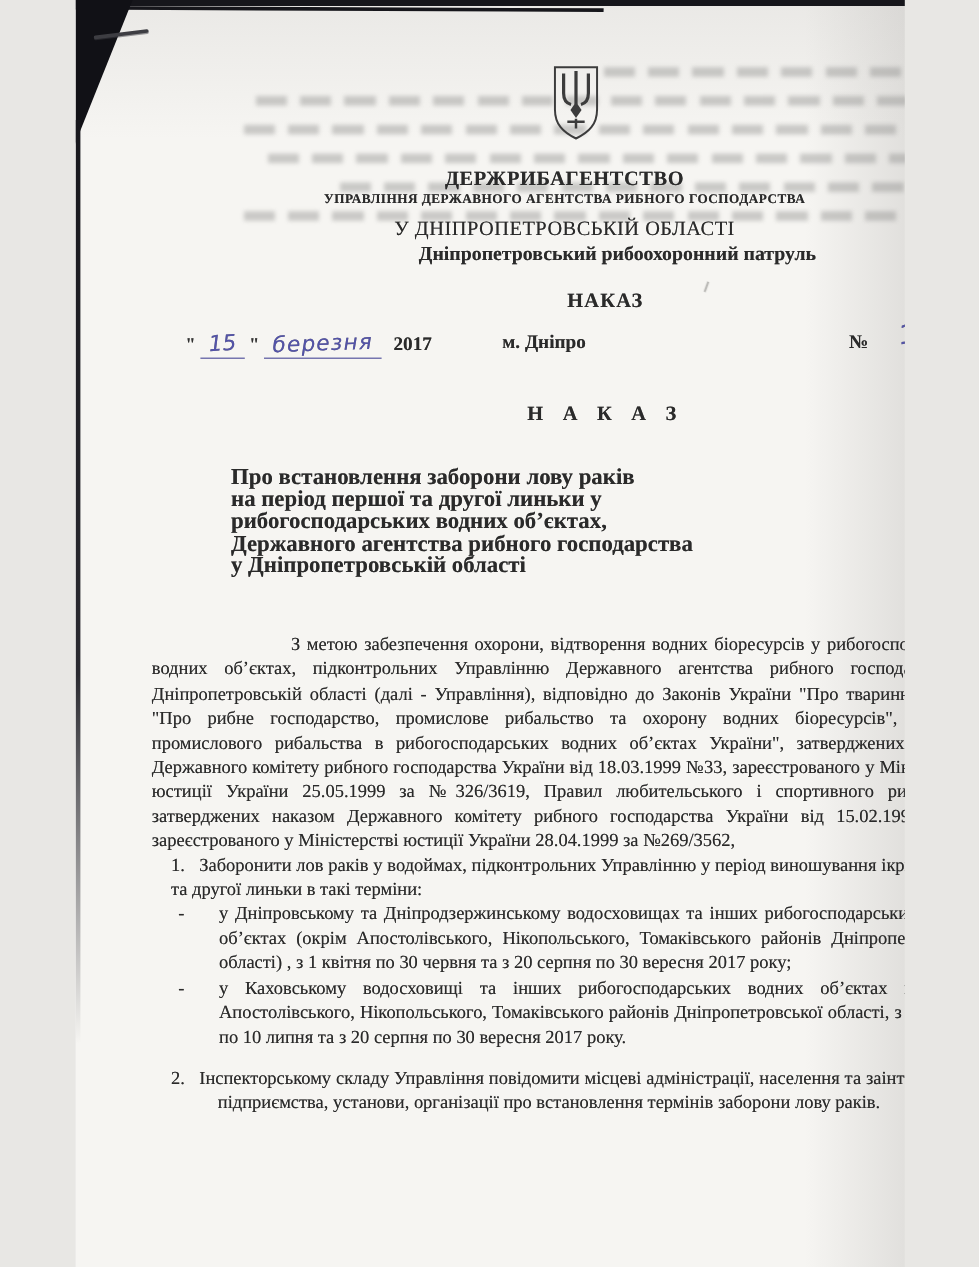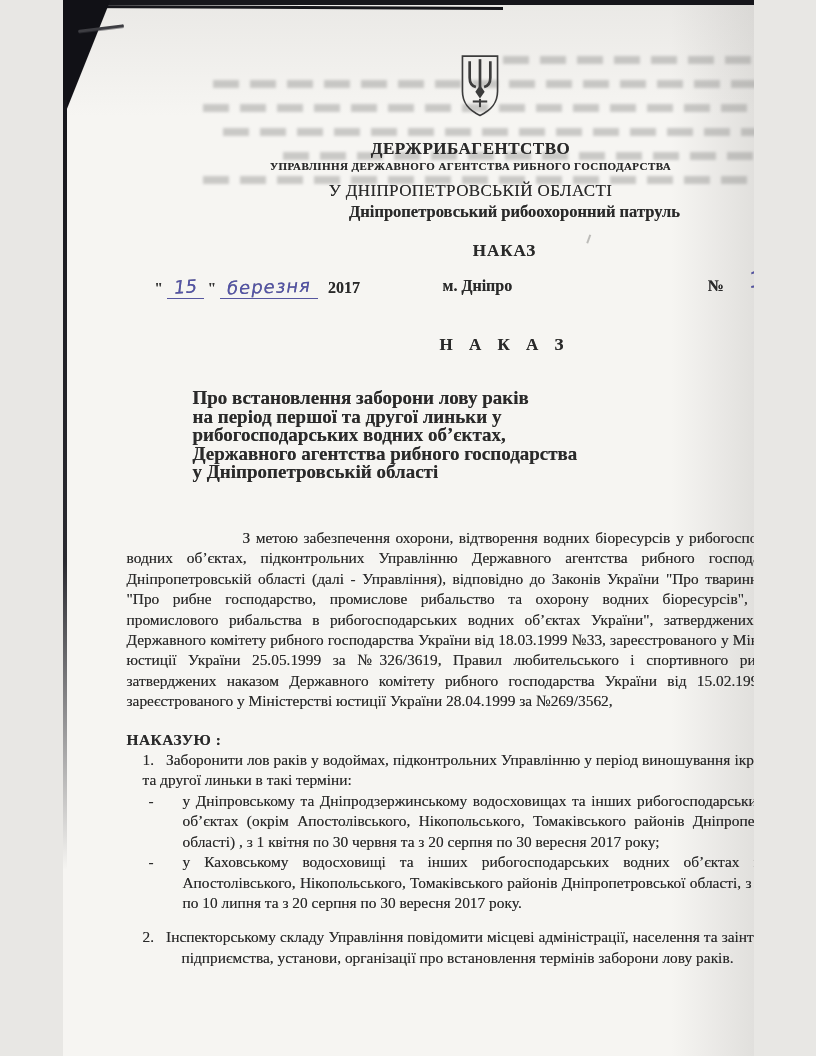--- a/index.html
+++ b/index.html
@@ -52,21 +52,21 @@
     font-size:17px;font-weight:bold;letter-spacing:6px;}
   
   .date-row{position:absolute;left:0;top:266px;width:816px;height:36px;}
   .date-row .grp{position:absolute;left:92px;top:10px;font-size:16px;font-weight:bold;}
   .hw{font-family:"DejaVu Sans",sans-serif;font-style:italic;color:#5353a8;font-weight:400;}
   .day-wrap,.month-wrap{display:inline-block;border-bottom:1.5px solid #56569f;padding:0 7px 1px 7px;}
   .day{font-size:18px;display:inline-block;transform:rotate(-4deg);}
   .month{font-size:18px;display:inline-block;transform:rotate(-2deg);letter-spacing:1px;}
   .dq{font-size:15px;color:#333;}
   .year{margin-left:6px;}
-  .city{position:absolute;left:380px;top:11px;font-size:16px;font-weight:bold;}
+  .city{position:absolute;left:356px;top:11px;font-size:16px;font-weight:bold;}
   .numsign{position:absolute;left:645px;top:11px;font-size:16px;font-weight:bold;}
   .ordnum{position:absolute;left:686px;top:0;font-size:22px;display:inline-block;transform:rotate(-9deg);}
   
   .subject{position:absolute;left:130px;top:389px;width:470px;font-size:19px;font-weight:bold;line-height:18.6px;}
   
   .bodytext{position:absolute;left:64px;top:528px;width:690px;font-size:15.4px;line-height:20.4px;text-align:justify;}
   .bodytext p{margin:0;}
   .preamble{text-indent:116px;}
   .decree{margin-top:18px !important;font-weight:bold;letter-spacing:.5px;text-align:left;}
   .item{margin-left:16px;}
@@ -142,21 +142,20 @@
   <div class="subject">
     <div>Про встановлення заборони лову раків</div>
     <div>на період першої та другої линьки у</div>
     <div>рибогосподарських водних об’єктах,</div>
     <div>Державного агентства рибного господарства</div>
     <div>у Дніпропетровській області</div>
   </div>
 
   <div class="bodytext">
     <p class="preamble">З метою забезпечення охорони, відтворення водних біоресурсів у рибогосподарських водних об’єктах, підконтрольних Управлінню Державного агентства рибного господарства у Дніпропетровській області (далі - Управління), відповідно до Законів України "Про тваринний світ",  "Про рибне господарство, промислове рибальство та охорону водних біоресурсів", "Правил промислового рибальства в рибогосподарських водних об’єктах України", затверджених наказом Державного комітету рибного господарства України від 18.03.1999 №33, зареєстрованого у Міністерстві юстиції України 25.05.1999 за №326/3619, Правил любительського і спортивного рибальства, затверджених наказом Державного комітету рибного господарства України від 15.02.1999 №19, зареєстрованого у Міністерстві юстиції України 28.04.1999 за №269/3562,</p>
-    <p class="decree">НАКАЗУЮ :</p>
 
     <div class="item item1">
       <p class="lead"><span class="inum">1.</span><span>Заборонити лов раків у водоймах, підконтрольних Управлінню у період виношування ікри, першої та другої линьки в такі терміни:</span></p>
       <div class="bullet">
         <span class="dash">-</span>
         <span>у Дніпровському та Дніпродзержинському водосховищах та інших рибогосподарських водних об’єктах (окрім Апостолівського, Нікопольського, Томаківського районів Дніпропетровської області) , з 1 квітня по 30 червня та з 20 серпня по 30 вересня 2017 року;</span>
       </div>
       <div class="bullet">
         <span class="dash">-</span>
         <span>у Каховському водосховищі та інших рибогосподарських водних об’єктах в межах Апостолівського, Нікопольського, Томаківського районів Дніпропетровської області, з 10 квітня по 10 липня та з 20 серпня по 30 вересня 2017 року.</span>

